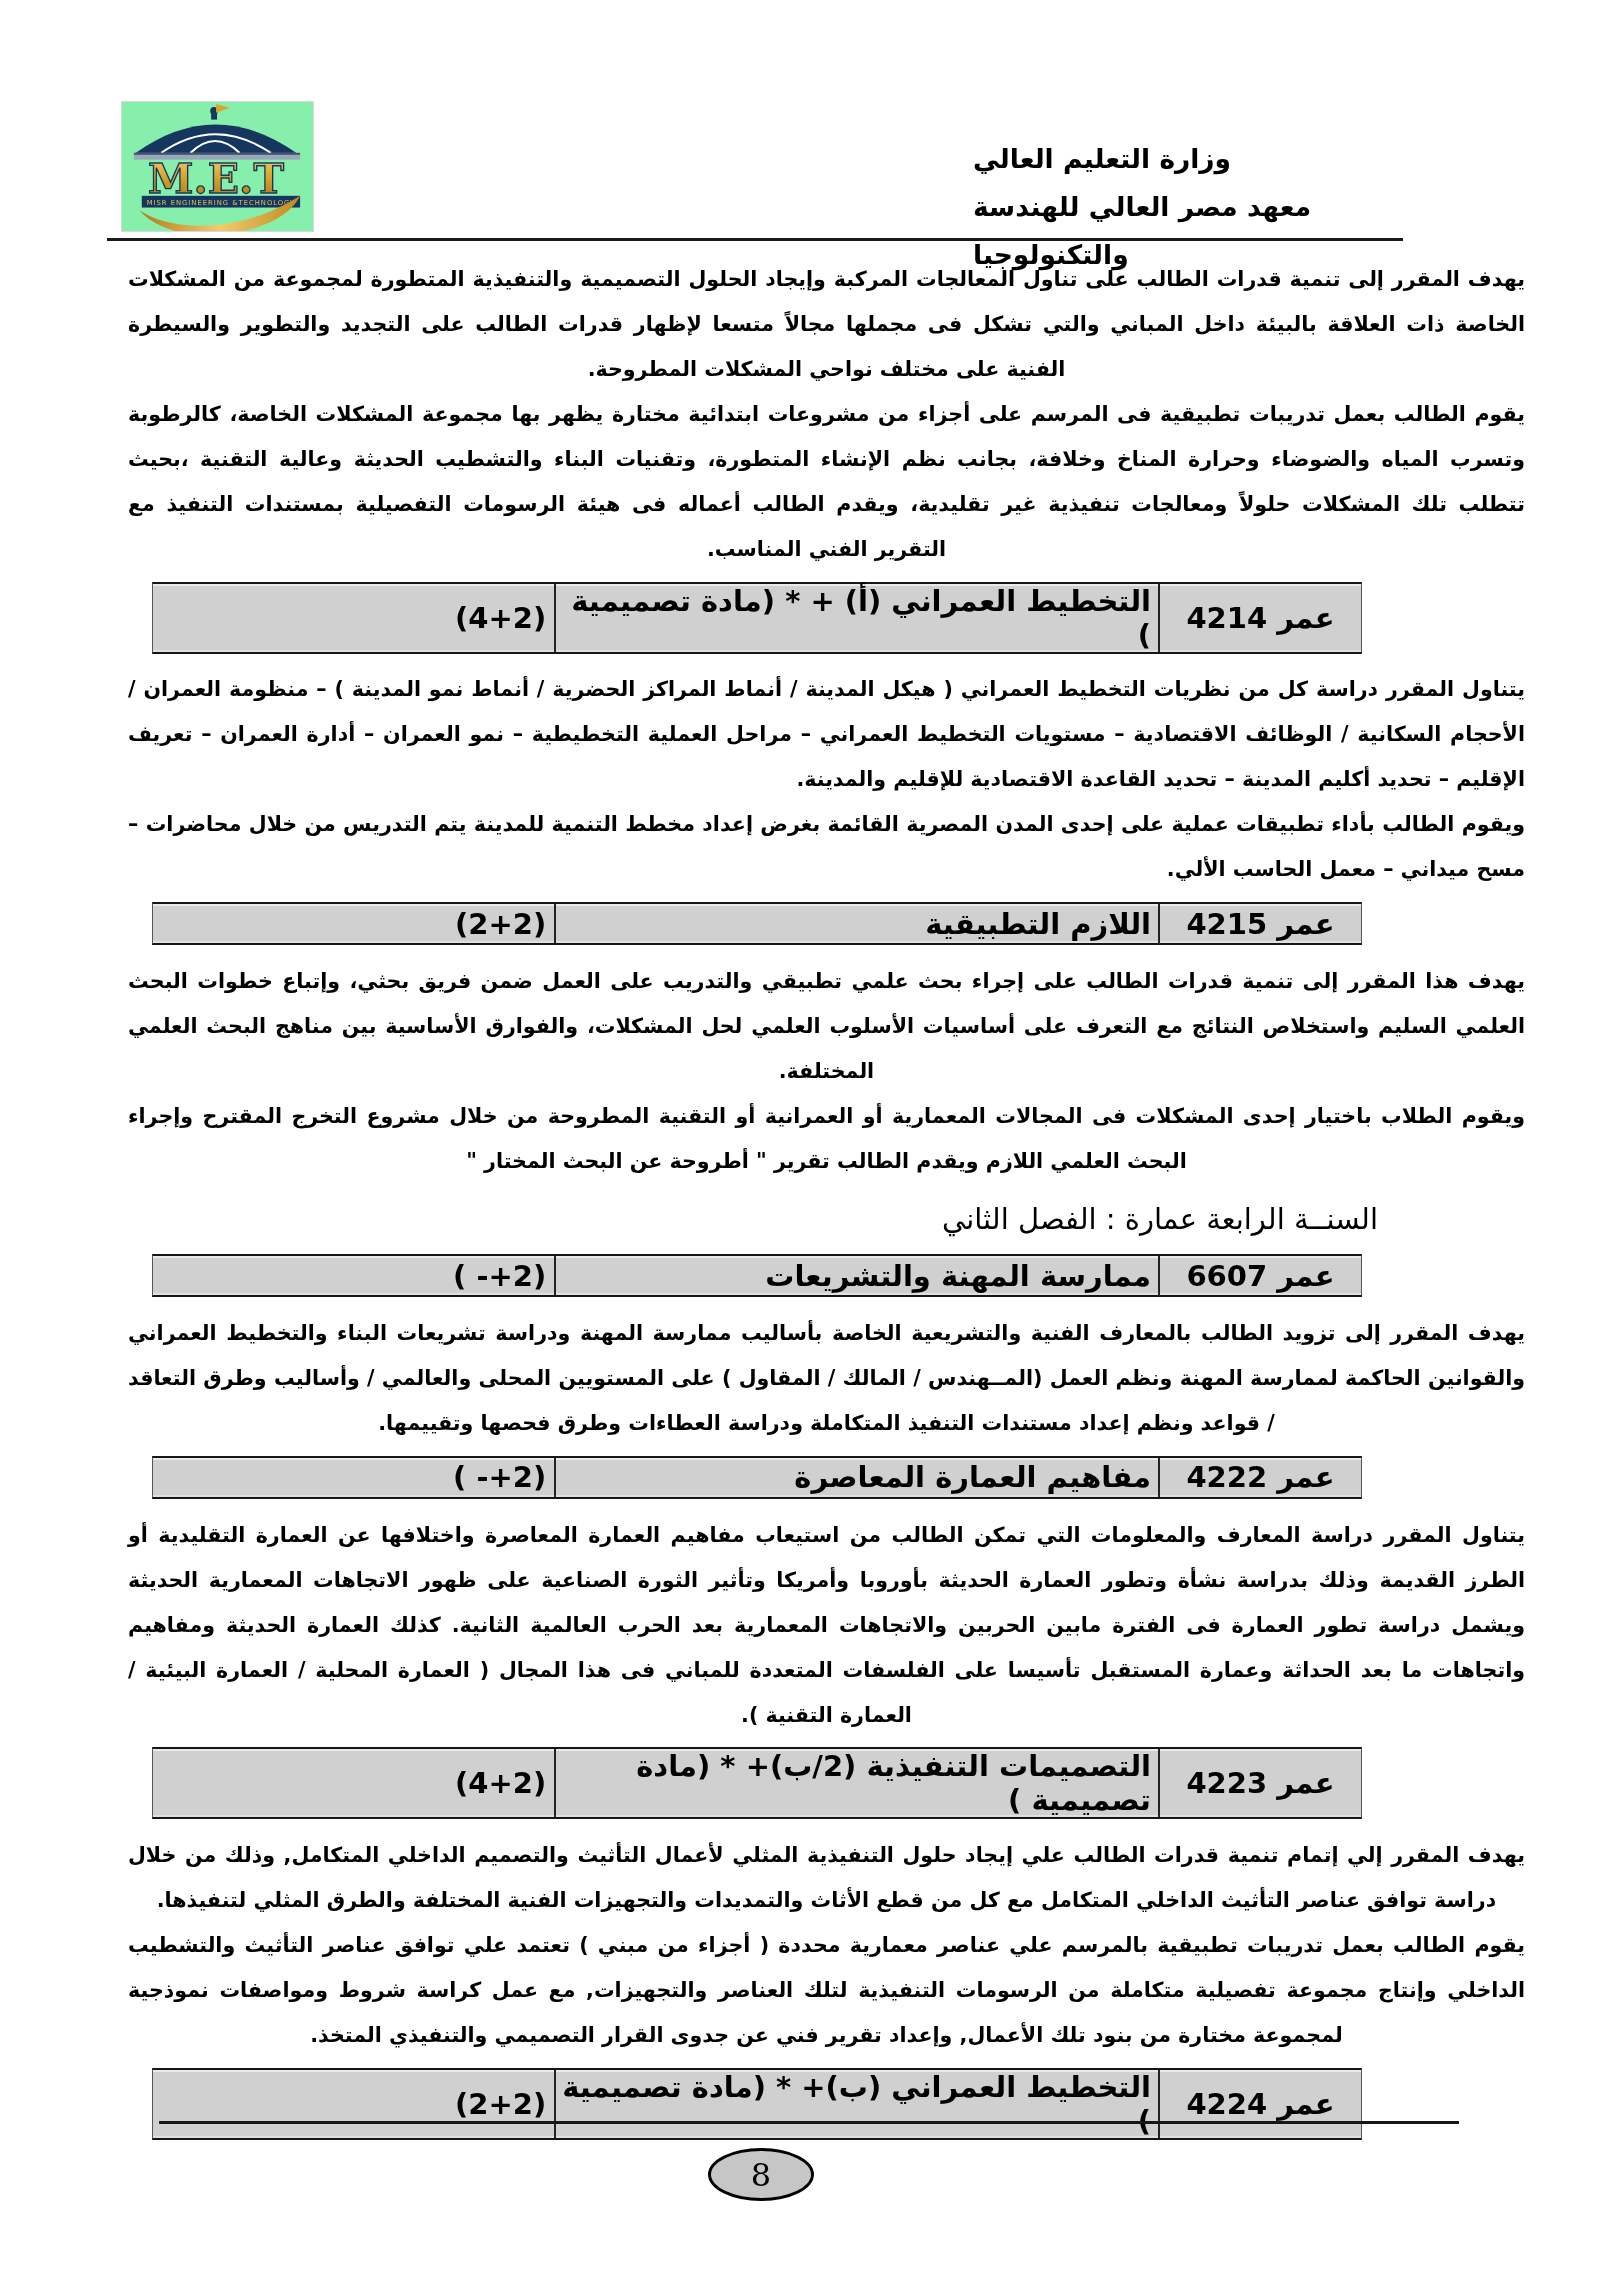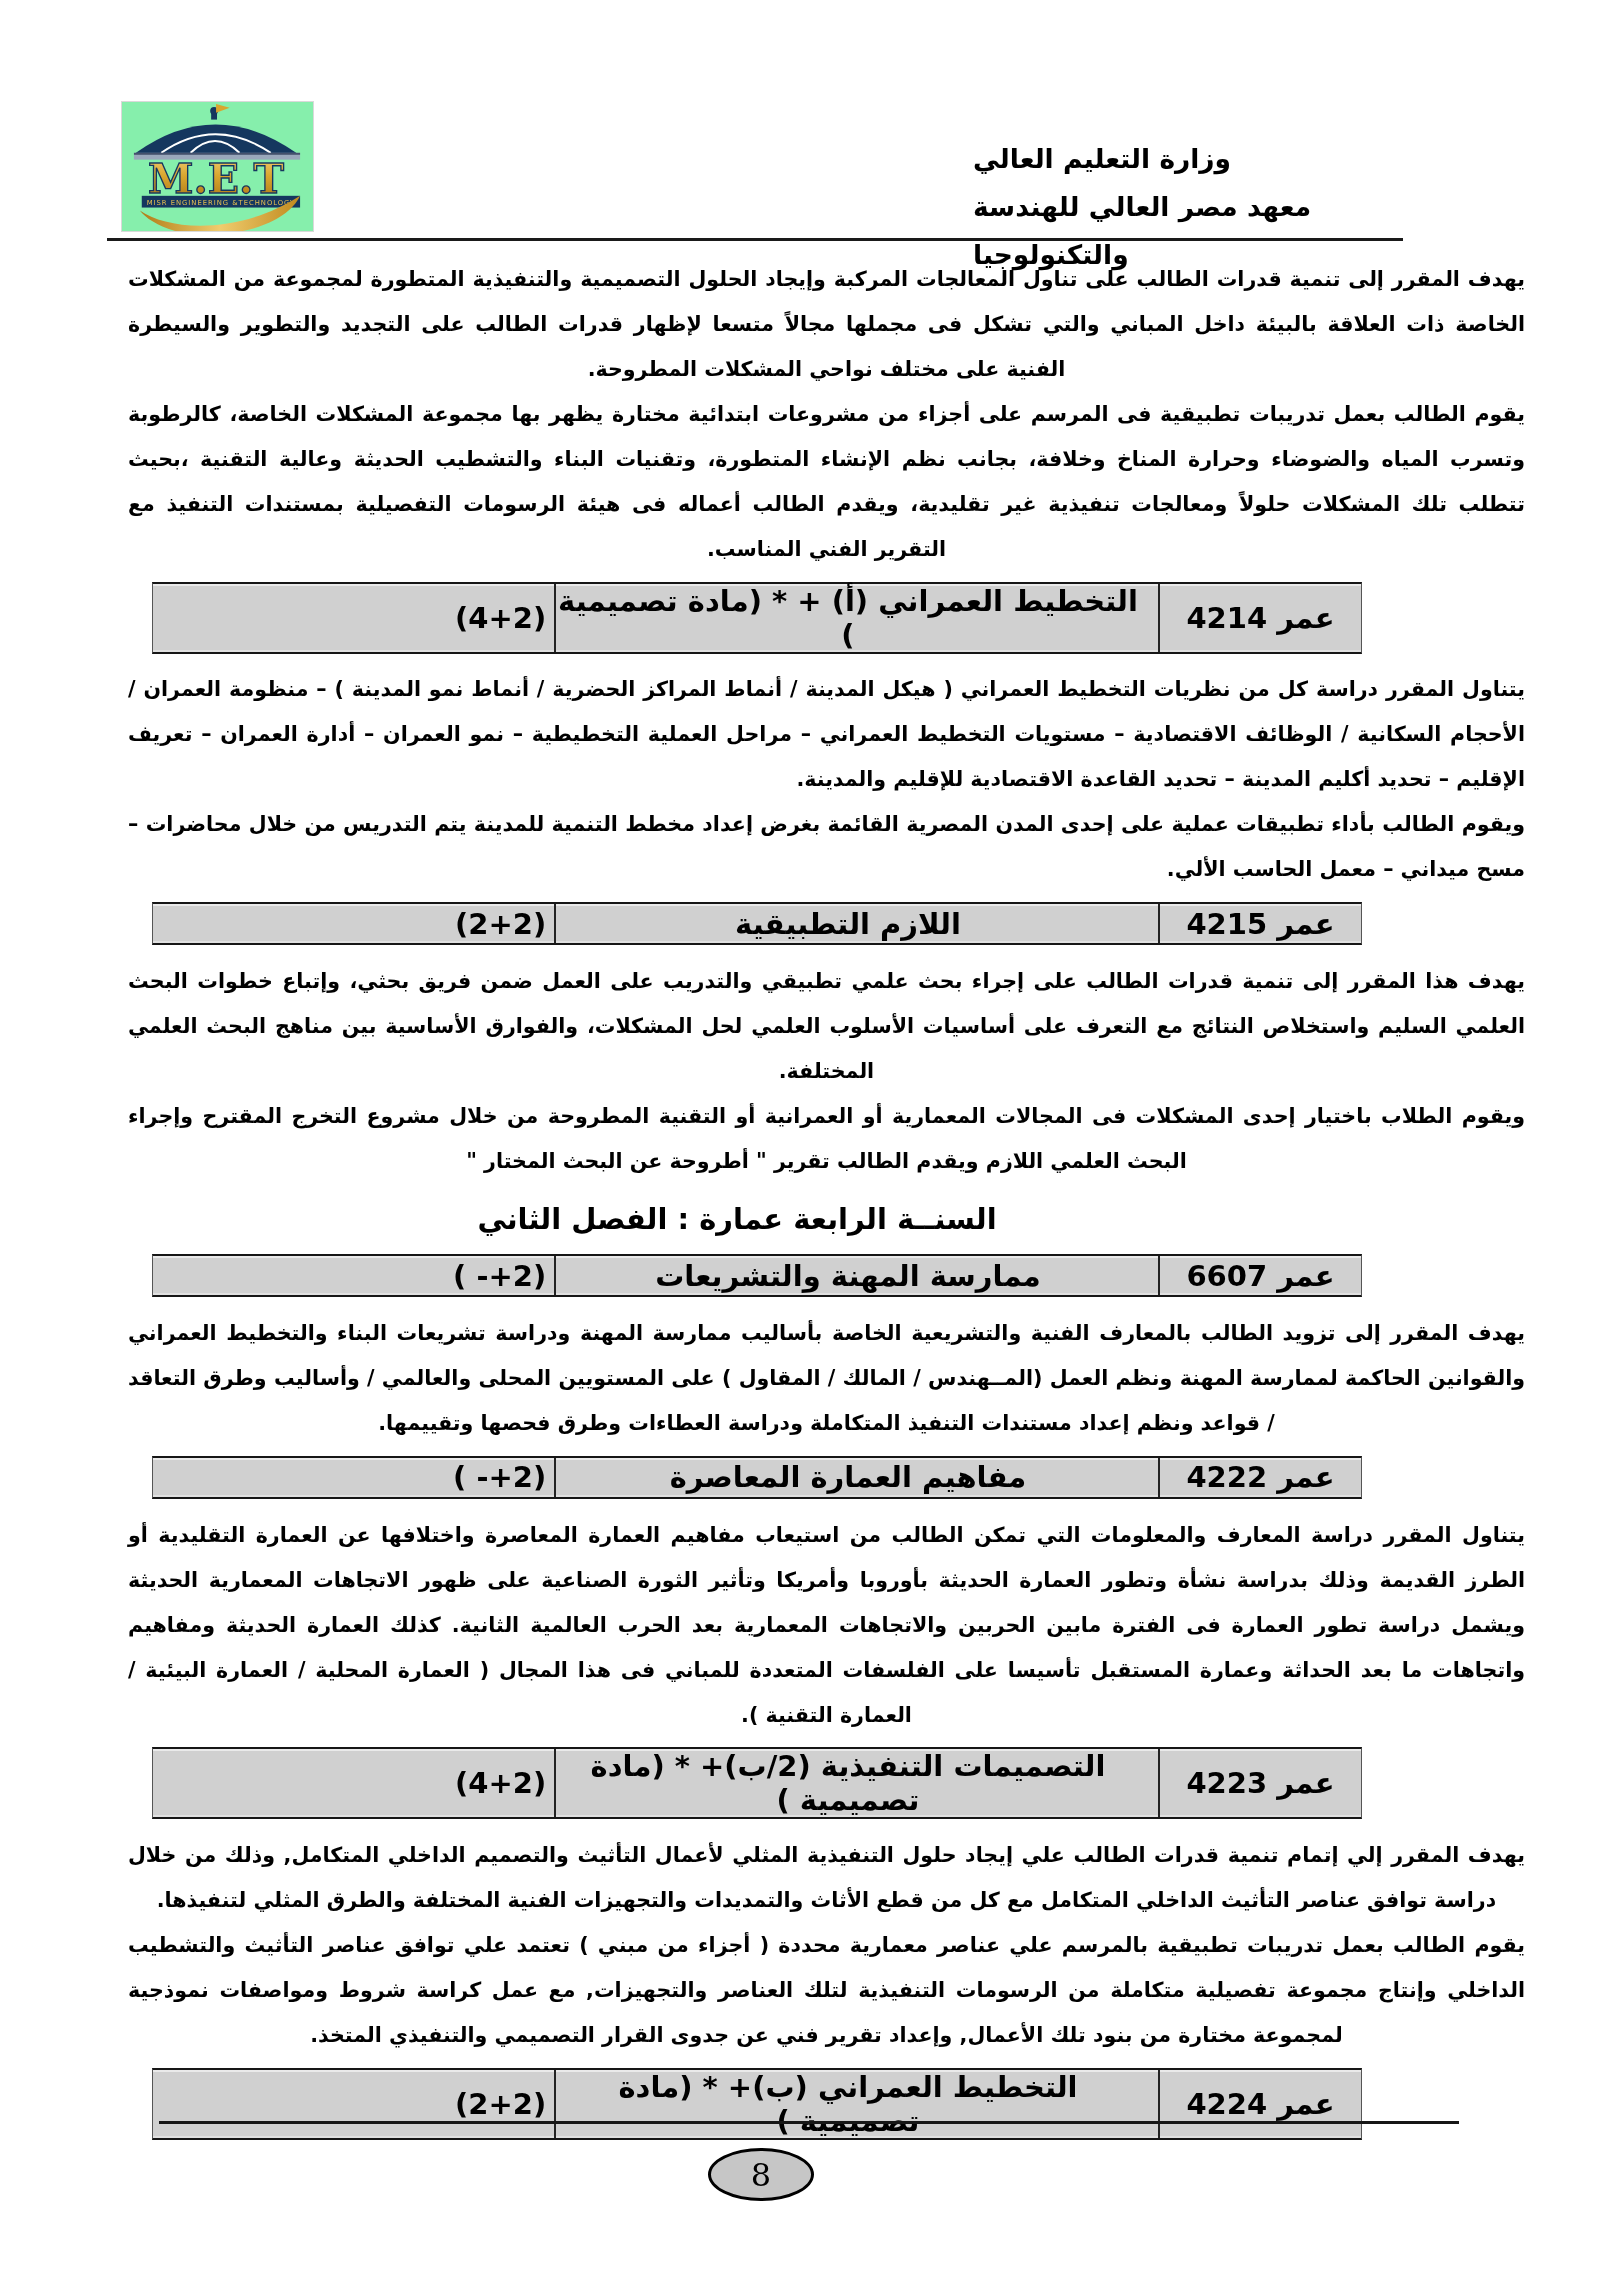--- a/index.html
+++ b/index.html
@@ -31,38 +31,38 @@
     display:flex; flex-direction:column;
   }
   .para{
     font-size:20.6px; font-weight:bold; line-height:45px;
     text-align:justify;
     margin-left:32px;
   }
   .last-center{ text-align-last:center; }
   .last-right{ text-align-last:right; }
   .section-heading{
-    font-size:29px; font-weight:bold; text-align:center;
+    font-size:29px; font-weight:normal; text-align:right;
     padding-right:147px; margin:13.7px 0 13.7px 0; line-height:43px;
   }
   
   table.course-table{
     width:1210px; margin:9.8px 163px 13.7px 57px;
     border-collapse:separate; border-spacing:0;
     background:#d0d0d0;
     border-top:2.9px solid #161616; border-bottom:2.9px solid #161616;
     border-left:1px solid #555; border-right:1px solid #555;
     box-shadow: inset 0 2px 0 rgba(255,255,255,.55), inset 0 -2px 0 rgba(255,255,255,.35);
     table-layout:fixed;
   }
   table.course-table td{
     height:39px; font-size:29px; font-weight:bold; vertical-align:middle;
   }
   td.cell-code{ width:201px; text-align:center; }
-  td.cell-title{ width:606px; text-align:center; padding-right:18px;
+  td.cell-title{ width:606px; text-align:right; padding-right:7px;
     border-right:2px solid #222; border-left:2px solid #222; }
   td.cell-credits{ width:401px; text-align:right; padding-right:7.8px;
     direction:ltr; text-align:right; }
   td.cell-credits span{ direction:ltr; unicode-bidi:isolate-override; }
   .t-first{ margin-top:9.8px; }
   .t-last{ margin-top:auto; margin-bottom:0; }
   
   .footer-rule{
     position:absolute; left:159px; top:2121px; width:1300px; height:2.9px;
     background:#161616;

